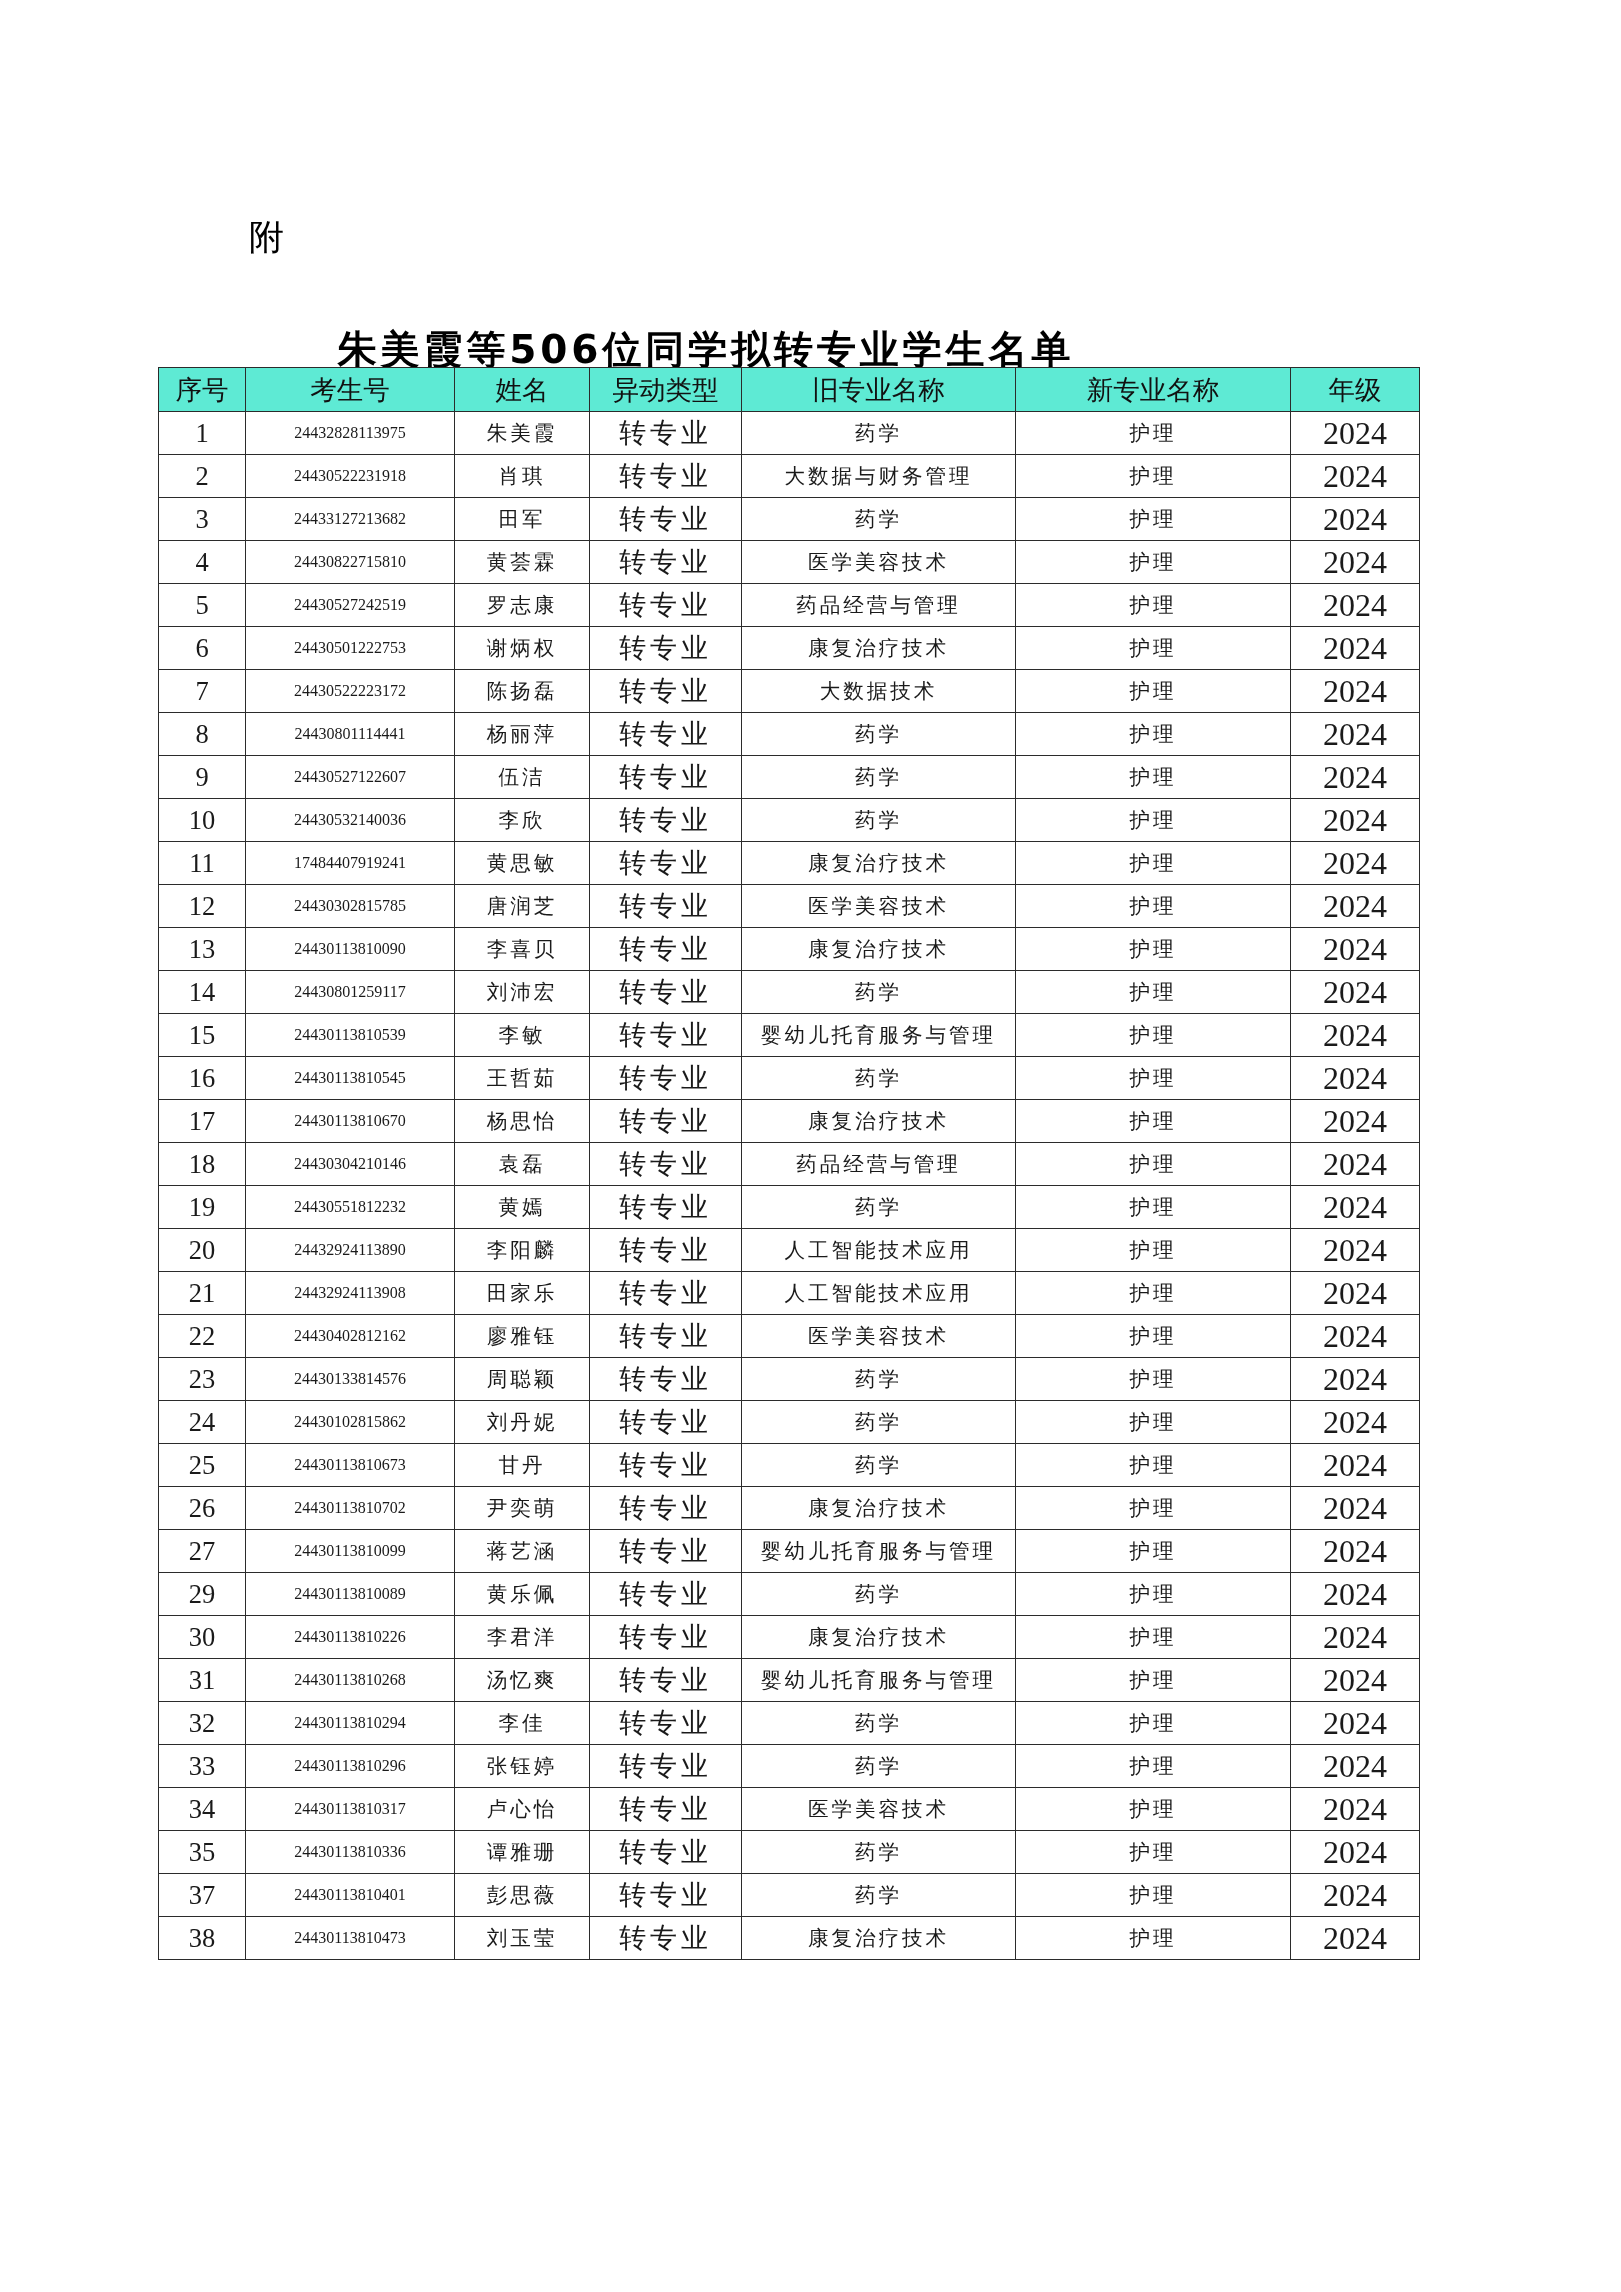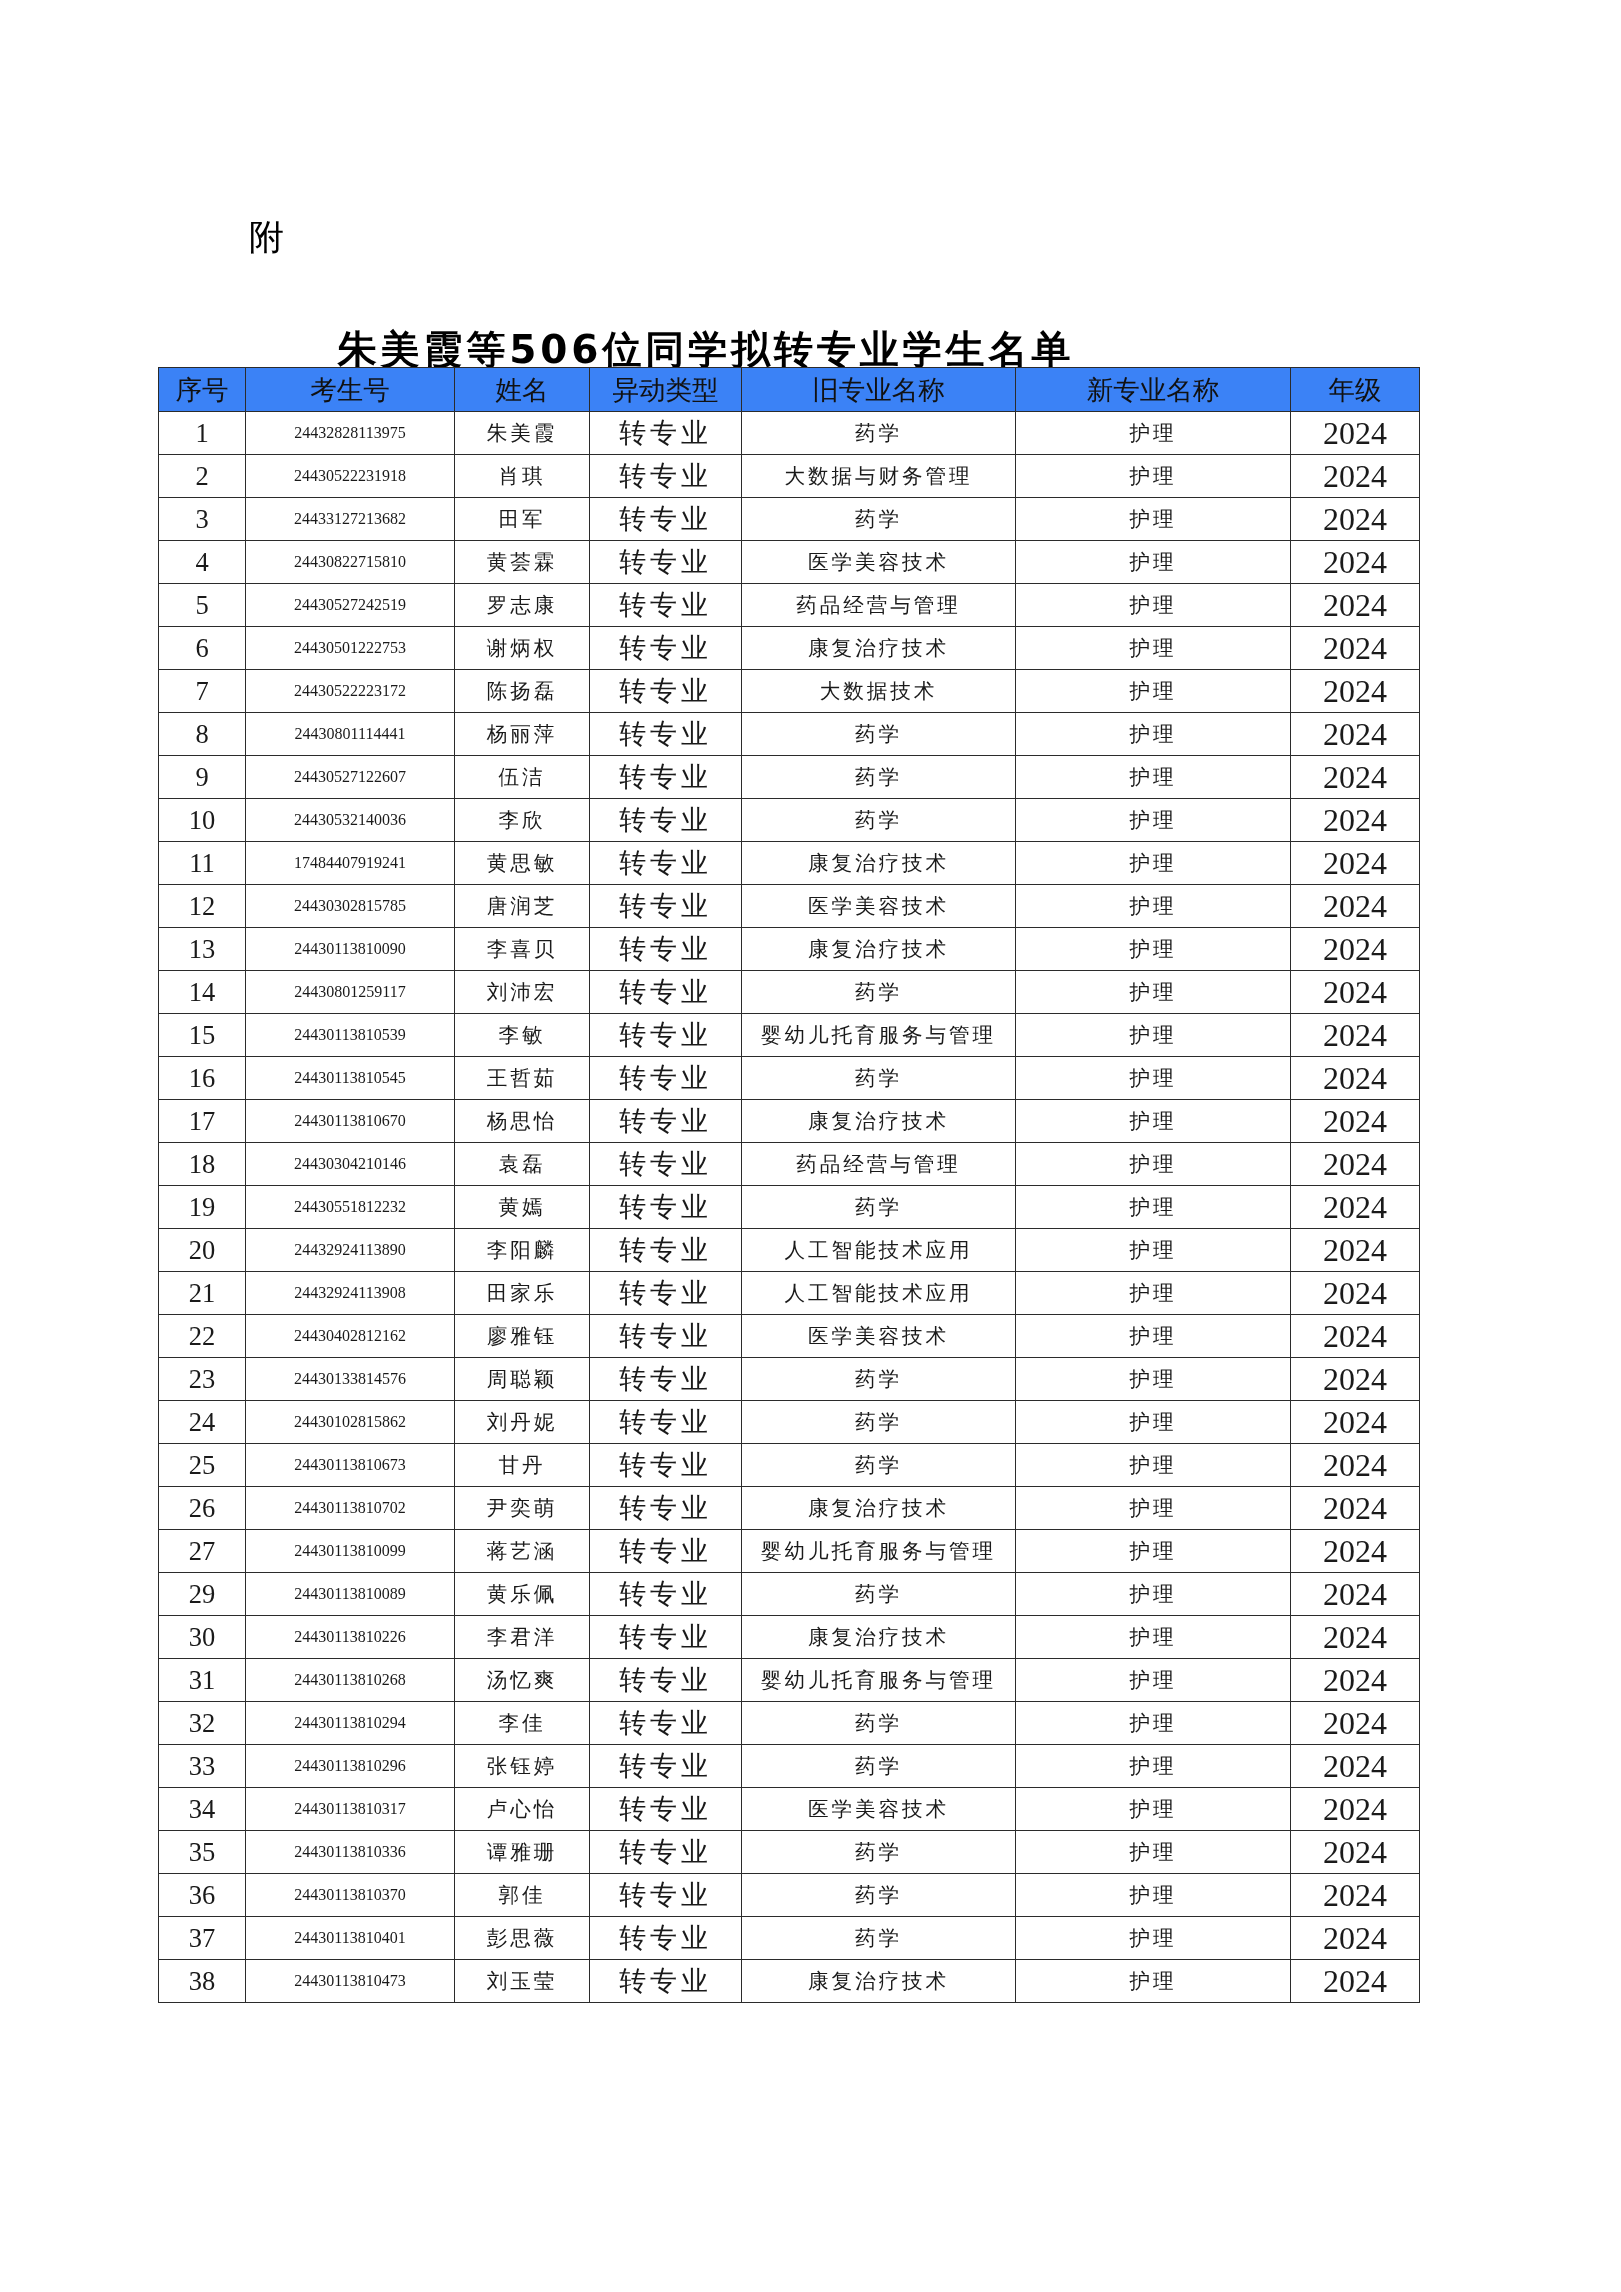--- a/index.html
+++ b/index.html
@@ -20,21 +20,21 @@
     position: absolute; left: 158px; top: 367px;
     border-collapse: collapse; table-layout: fixed;
     width: 1262px;
   }
   table.roster th, table.roster td {
     border: 1.5px solid #2b2b2b;
     padding: 0; text-align: center; vertical-align: middle;
     overflow: hidden; white-space: nowrap;
   }
   table.roster th {
-    height: 43px; background: #3b82f6;
+    height: 43px; background: #5eead4;
     font-family: "DejaVu Sans", "Liberation Sans", sans-serif;
     font-weight: normal; font-size: 26.5px; color: #111;
   }
   table.roster td { height: 42px; color: #1a1a1a; }
   td.c-no { font-family: "Liberation Serif", "DejaVu Serif", serif; font-size: 26.5px; }
   td.c-id { font-family: "Liberation Serif", "DejaVu Serif", serif; font-size: 16px; letter-spacing: 0px; margin-top: 20px; }
   td.c-name { font-family: "DejaVu Sans", sans-serif; font-size: 20.6px; letter-spacing: 2.9px; }
   td.c-type { font-family: Liberation Serif, serif; font-size: 27px; letter-spacing: 3.9px; }
   td.c-old, td.c-new { font-family: "DejaVu Sans", sans-serif; font-size: 20.6px; letter-spacing: 2.9px; }
   td.c-year { font-family: "Liberation Serif", "DejaVu Serif", serif; font-size: 32px; }
@@ -368,29 +368,20 @@
       <tr>
         <td class="c-no">35</td>
         <td class="c-id">24430113810336</td>
         <td class="c-name">谭雅珊</td>
         <td class="c-type">转专业</td>
         <td class="c-old">药学</td>
         <td class="c-new">护理</td>
         <td class="c-year">2024</td>
       </tr>
       <tr>
-        <td class="c-no">36</td>
-        <td class="c-id">24430113810370</td>
-        <td class="c-name">郭佳</td>
-        <td class="c-type">转专业</td>
-        <td class="c-old">药学</td>
-        <td class="c-new">护理</td>
-        <td class="c-year">2024</td>
-      </tr>
-      <tr>
         <td class="c-no">37</td>
         <td class="c-id">24430113810401</td>
         <td class="c-name">彭思薇</td>
         <td class="c-type">转专业</td>
         <td class="c-old">药学</td>
         <td class="c-new">护理</td>
         <td class="c-year">2024</td>
       </tr>
       <tr>
         <td class="c-no">38</td>

